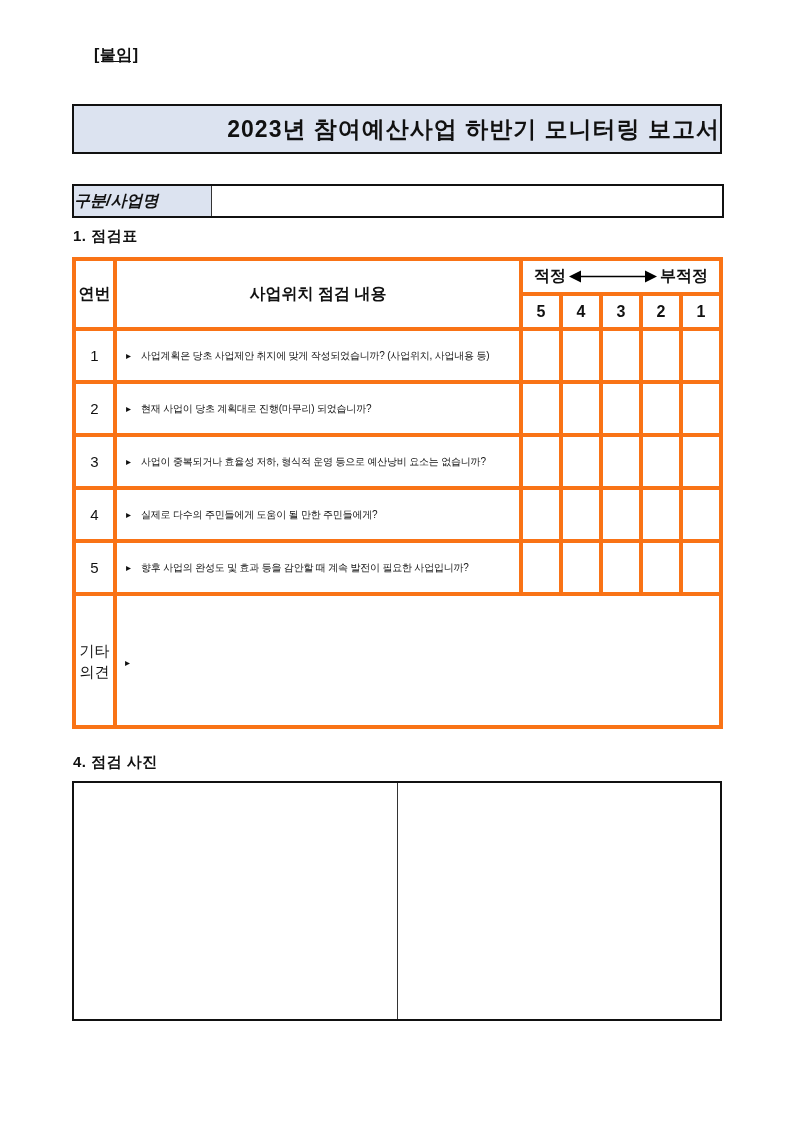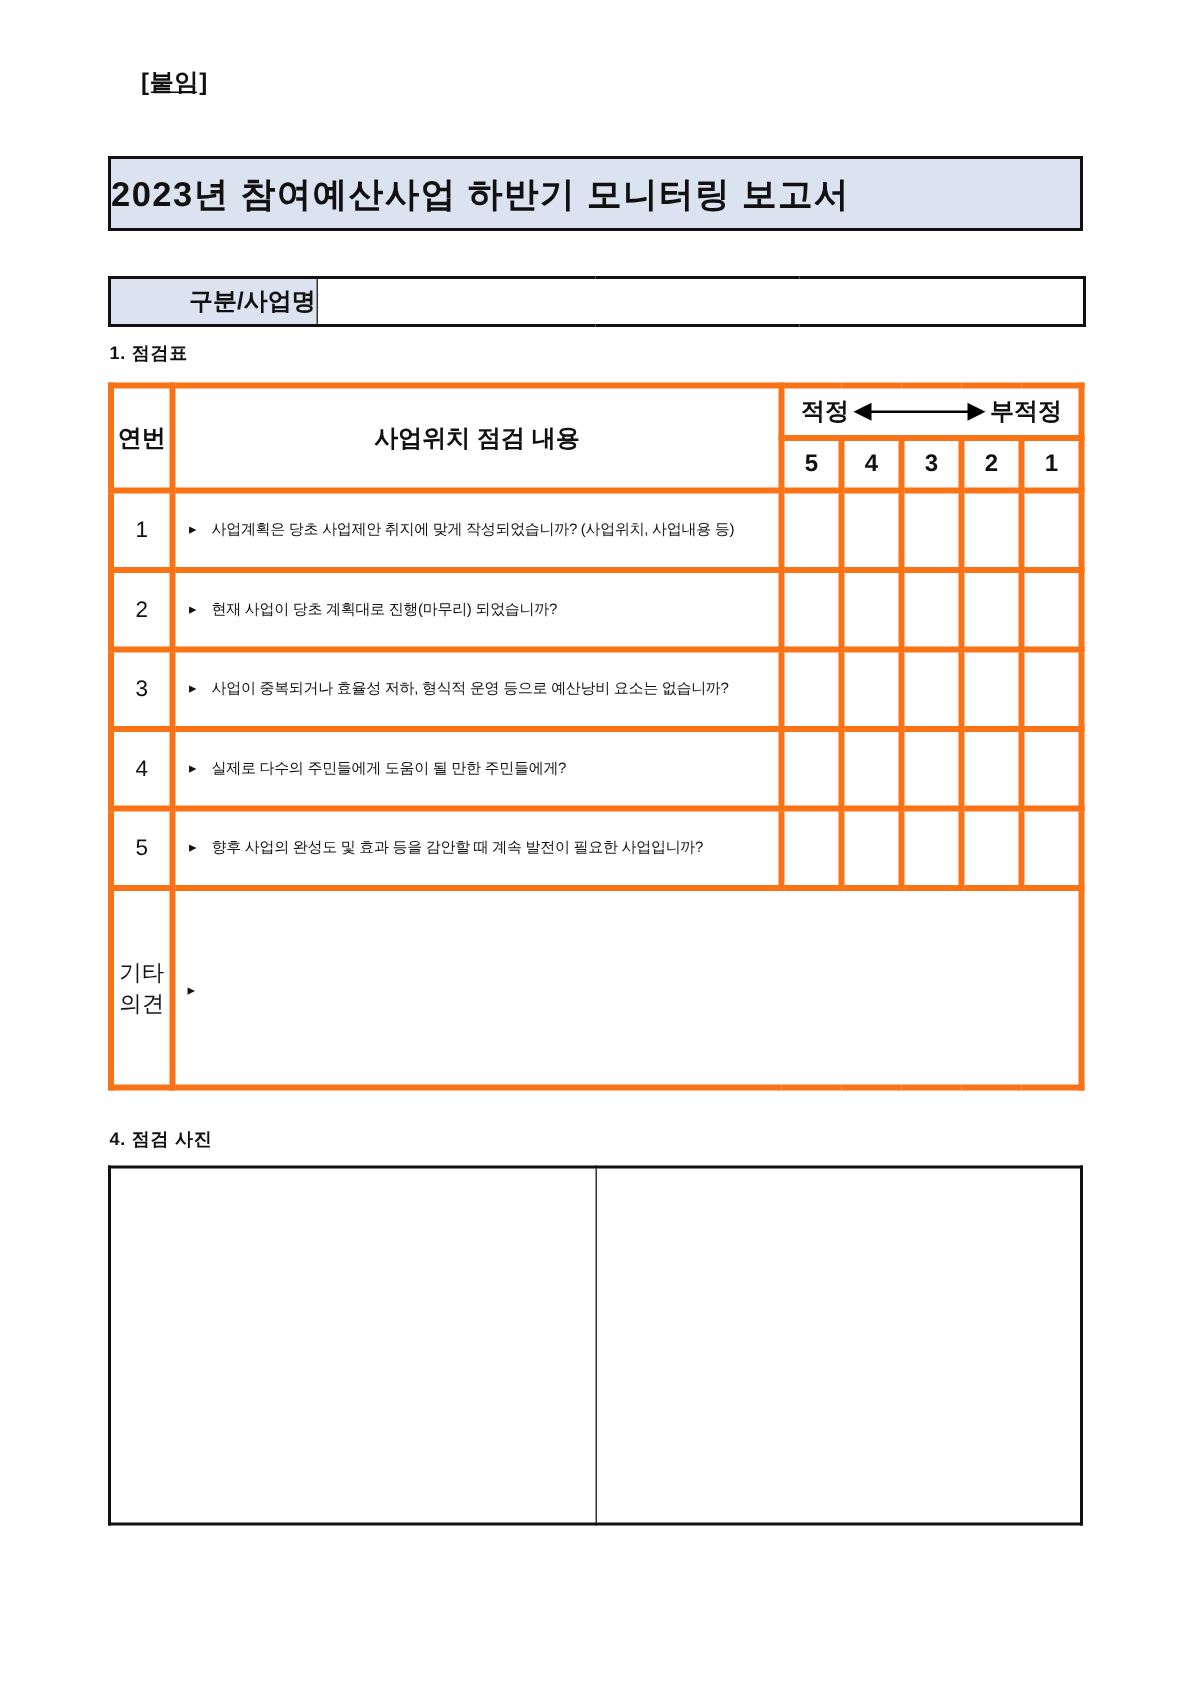--- a/index.html
+++ b/index.html
@@ -26,44 +26,45 @@
   }
 
   
   .title-box {
     margin-top: 38px;
     height: 50px;
     border: 2px solid #111;
     background: var(--header-bg, #dce3f0);
     display: flex;
     align-items: center;
-    justify-content: flex-start;
+    justify-content: flex-end;
     font-size: 23px;
     font-weight: bold;
     letter-spacing: 1px;
   }
 
   
   table { border-collapse: collapse; width: 100%; table-layout: fixed; }
   .info-table { margin-top: 30px; border: 2px solid #111; }
   .info-table td {
     border: 1px solid #333;
     height: 32px;
     font-size: 16px;
     vertical-align: middle;
   }
   .info-table .label-cell {
     background: var(--header-bg, #dce3f0);
     font-weight: bold;
-    text-align: right;
+    text-align: left;
+    font-style: italic;
   }
 
   .section-heading {
     margin: 9px 0 0 1px;
-    font-size: 12px;
+    font-size: 15px;
     font-weight: bold;
     letter-spacing: 0.5px;
   }
   .section-heading.photos { margin-top: 24px; }
 
   
   .checklist-table { margin-top: 11px; border: 2px solid #111; }
   .checklist-table th, .checklist-table td {
     border: 4px solid #f97316;
     vertical-align: middle;

